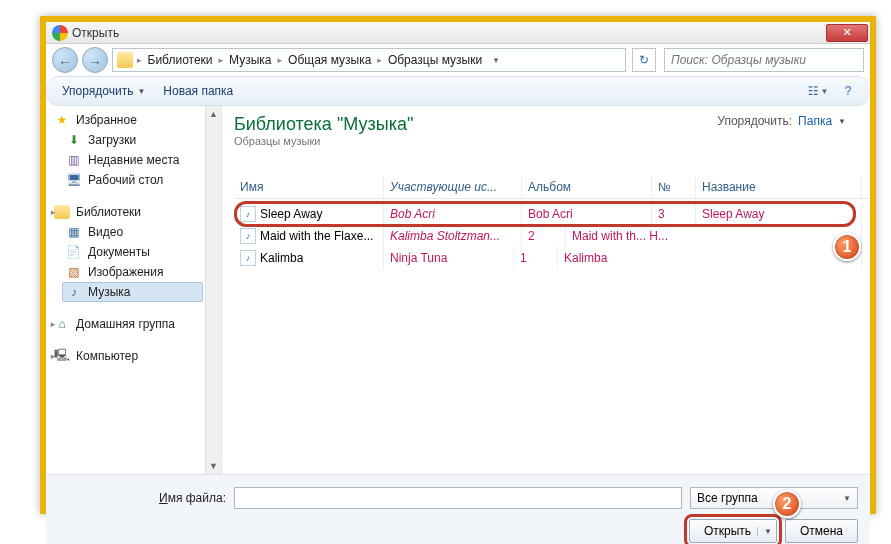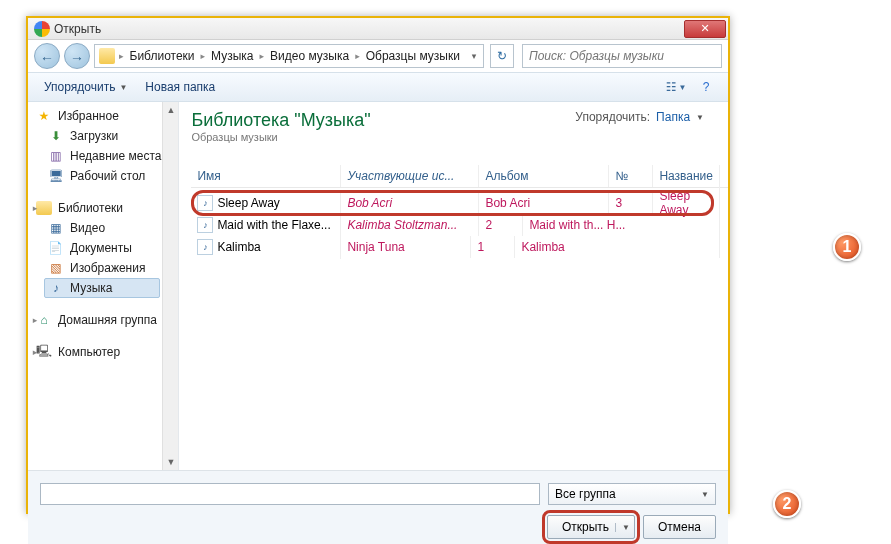--- a/index.html
+++ b/index.html
@@ -1,39 +1,39 @@
 <!DOCTYPE html>
 <html><head>
 <meta charset="utf-8">
 <style>
 * { box-sizing: border-box; margin: 0; padding: 0; font-family: "Segoe UI", Tahoma, sans-serif; font-size: 12px; }
 body { background: #fff; width: 891px; height: 544px; position: relative; }
 
-.window { position: absolute; left: 26px; top: 16px; width: 704px; height: 498px; border: 2px solid #eab308; background: #fff; box-shadow: 0 0 8px rgba(0,0,0,0.3); }
+.window { position: absolute; left: 40px; top: 16px; width: 836px; height: 498px; border: 6px solid #eab308; background: #fff; box-shadow: 0 0 8px rgba(0,0,0,0.3); }
 
 
 .titlebar { height: 22px; background: linear-gradient(#f7f7f7,#e8e8e8); display: flex; align-items: center; padding: 0 2px; border-bottom: 1px solid #d0d0d0; }
 .titlebar .app-icon { width: 16px; height: 16px; margin: 0 4px; border-radius: 50%; background: conic-gradient(#ea4335 0 90deg,#fbbc05 90deg 180deg,#34a853 180deg 270deg,#4285f4 270deg 360deg); }
 .title-text { flex: 1; color: #333; }
 .close-btn { width: 42px; height: 18px; background: linear-gradient(#e07777,#c83b3b); border: 1px solid #a52e2e; border-radius: 2px; display: flex; align-items: center; justify-content: center; color: #fff; font-size: 11px; }
 
 
 .navbar { height: 32px; display: flex; align-items: center; padding: 4px 6px; gap: 4px; }
 .nav-back,.nav-fwd { width: 26px; height: 26px; border-radius: 50%; background: radial-gradient(circle at 30% 30%, #cfe5f5,#9fc4de); border: 1px solid #8aaac4; display: flex; align-items: center; justify-content: center; color: #34658e; font-size: 14px; }
 .breadcrumb-wrap { flex: 1; display: flex; align-items: center; border: 1px solid #b8c4ce; background: #fff; height: 24px; }
 .bc-icon { width: 16px; height: 16px; margin: 0 4px; background: linear-gradient(#ffe9a6,#f3c94f); border-radius: 2px; }
 .bc-part { padding: 0 6px; height: 100%; display: flex; align-items: center; color: #222; }
 .bc-sep { color: #888; font-size: 9px; }
 .bc-drop { width: 16px; text-align: center; color: #666; font-size: 9px; }
 .refresh { width: 24px; height: 24px; border: 1px solid #b8c4ce; display: flex; align-items: center; justify-content: center; color: #2c6aa0; margin-left: 2px; }
 .search { width: 200px; height: 24px; border: 1px solid #b8c4ce; display: flex; align-items: center; padding: 0 6px; margin-left: 4px; }
 .search input { border: none; outline: none; flex: 1; font-style: italic; color: #888; background: transparent; }
 
 
-.toolbar { height: 30px; background: linear-gradient(#f7fbff,#e6eef6); border-top: 1px solid #d6e1ea; border-bottom: 1px solid #d6e1ea; display: flex; align-items: center; padding: 0 8px; gap: 2px; }
+.toolbar { height: 30px; background: linear-gradient(#f7fbff,#e6eef6); border-top: 1px solid #d6e1ea; border-bottom: 1px solid #d6e1ea; display: flex; align-items: center; padding: 0 8px; gap: 2px; border-radius: 13px; }
 .tb-btn { padding: 4px 8px; color: #1a3e6e; display: flex; align-items: center; gap: 4px; border-radius: 2px; }
 .tb-sep { color: #555; font-size: 8px; }
 .tb-spacer { flex: 1; }
 .tb-iconbtn { width: 28px; height: 22px; border: 1px solid transparent; display: flex; align-items: center; justify-content: center; color: #3a6a9a; }
 
 
 .body { display: flex; height: 368px; }
 .sidebar { width: 176px; background: #fff; border-right: 1px solid #e4e8ec; overflow: hidden; padding-top: 4px; position: relative; }
 .sb-scroll { position: absolute; right: 0; top: 0; bottom: 0; width: 16px; background: #f0f0f0; border-left: 1px solid #e0e0e0; display: flex; flex-direction: column; }
 .sb-scroll .arrow { height: 16px; display: flex; align-items: center; justify-content: center; color: #666; font-size: 9px; }
@@ -56,21 +56,21 @@
 .ico-home { color: #2a8e6a; }
 .ico-pc { color: #555; }
 
 .main { flex: 1; display: flex; flex-direction: column; padding: 8px 0 0 12px; }
 .lib-head { display: flex; align-items: flex-start; }
 .lib-title { color: #0a6e3a; font-size: 18px; }
 .lib-sub { color: #777; font-size: 11px; }
 .lib-sort { margin-left: auto; margin-right: 24px; display: flex; align-items: center; gap: 6px; color: #555; }
 .lib-sort .link { color: #1a5ea8; }
 
-.cols { display: flex; margin-top: 22px; padding-right: 8px; color: #34608c; border-bottom: 1px solid #e8e8e8; }
+.cols { display: flex; margin-top: 29px; padding-right: 8px; color: #34608c; border-bottom: 1px solid #e8e8e8; }
 .col { padding: 4px 6px; border-right: 1px solid #eee; }
 .c-name { width: 150px; }
 .c-artist { width: 138px; font-style: italic; }
 .c-album { width: 130px; }
 .c-no { width: 44px; }
 .c-title { flex: 1; }
 
 .rows { margin-top: 4px; }
 .row { display: flex; align-items: center; height: 22px; padding-right: 8px; color: #333; }
 .row .c-name { display: flex; align-items: center; gap: 4px; color: #000; }
@@ -110,21 +110,21 @@
   <div class="navbar">
     <div class="nav-back">←</div>
     <div class="nav-fwd">→</div>
     <div class="breadcrumb-wrap">
       <span class="bc-icon"></span>
       <span class="bc-sep">▸</span>
       <span class="bc-part">Библиотеки</span>
       <span class="bc-sep">▸</span>
       <span class="bc-part">Музыка</span>
       <span class="bc-sep">▸</span>
-      <span class="bc-part">Видео музыка</span>
+      <span class="bc-part">Общая музыка</span>
       <span class="bc-sep">▸</span>
       <span class="bc-part">Образцы музыки</span>
       <span class="bc-drop">▾</span>
     </div>
     <div class="refresh">↻</div>
     <div class="search">
       <input placeholder="Поиск: Образцы музыки" style="">
     </div>
   </div>
 
@@ -253,20 +253,21 @@
           <div class="col c-album dim">Ninja Tuna</div>
           <div class="col c-no dim">1</div>
           <div class="col c-title dim">Kalimba</div>
         </div>
       </div>
     </div>
   </div>
 
   <div class="footer">
     <div class="fn-row">
+      <div class="fn-label"><u>И</u><span>мя файла:</span></div>
       <input class="fn-input" style="">
       <div class="fn-combo">
         <span>Все группа</span>
         <span style="font-size:8px;color:#555">▼</span>
       </div>
     </div>
     <div class="btn-row">
       <div class="open-ring">
         <div class="btn split">
           <span>Открыть</span>

